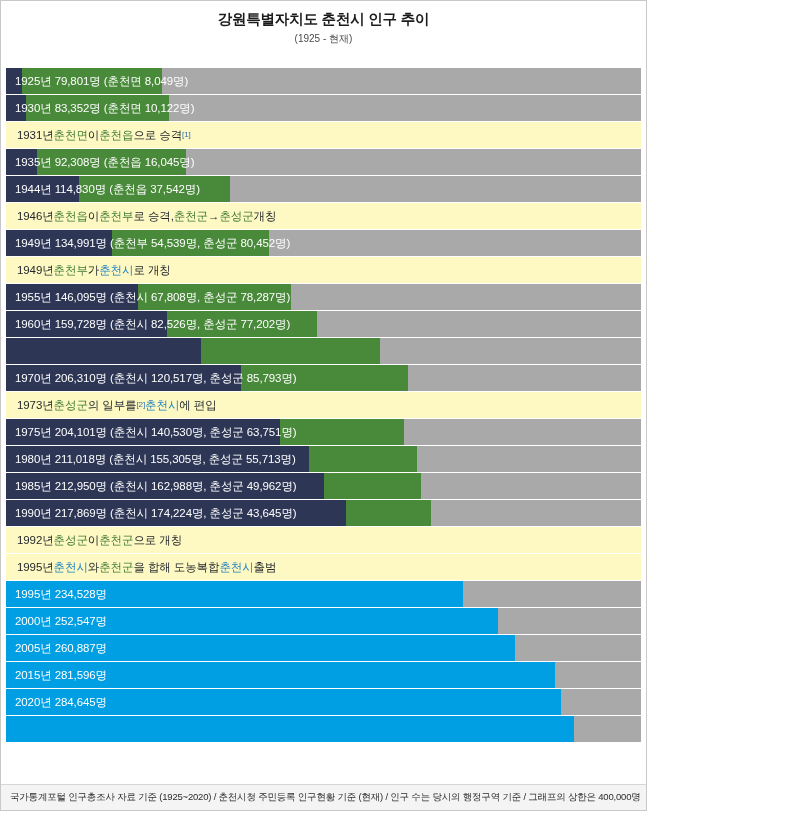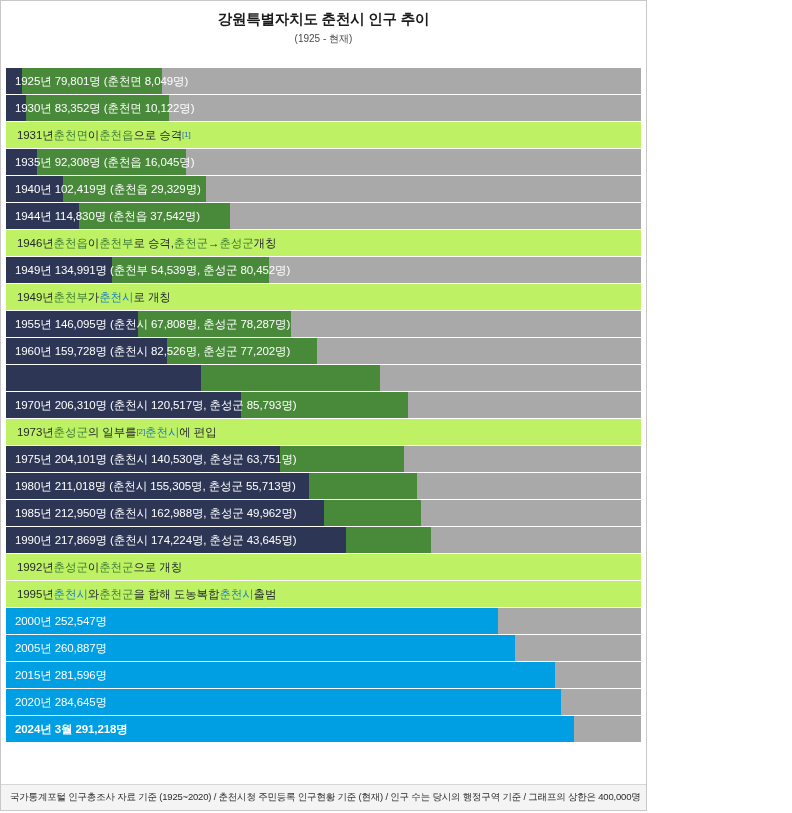--- a/index.html
+++ b/index.html
@@ -58,21 +58,21 @@
   .row .label{
     position:absolute;left:9px;top:0;bottom:0;
     display:flex;align-items:center;
     font-size:11.5px;color:#ffffff;
     white-space:nowrap;letter-spacing:-0.1px;
     z-index:3;
   }
   .row.current .label{ font-weight:bold; }
   
   .row.event{
-    background:#bef264;
+    background:#fef9c3;
     text-decoration:underline;
   }
   .row.event .label{
     color:#23282d;
     left:11px;
     font-size:11.5px;
   }
   .hl-green{ color:#3d7a33; }
   .hl-blue{  color:#1a7fc1;text-align:center; }
   sup.ref{
@@ -115,25 +115,20 @@
       </div>
       <div class="row event">
         <div class="label">1931년 <span class="hl-green">춘천면</span>이 <span class="hl-green">춘천읍</span>으로 승격<sup class="ref">[1]</sup></div>
       </div>
       <div class="row data">
         <div class="bar total-green" style="width: 180px;"></div>
         <div class="bar city-navy" style="width: 31px;"></div>
         <div class="label">1935년 92,308명 (춘천읍 16,045명)</div>
       </div>
       <div class="row data">
-        <div class="bar total-green" style="width: 200px;"></div>
-        <div class="bar city-navy" style="width: 57px;"></div>
-        <div class="label">1940년 102,419명 (춘천읍 29,329명)</div>
-      </div>
-      <div class="row data">
         <div class="bar total-green" style="width: 224px;"></div>
         <div class="bar city-navy" style="width: 73px;"></div>
         <div class="label">1944년 114,830명 (춘천읍 37,542명)</div>
       </div>
       <div class="row event">
         <div class="label">1946년 <span class="hl-green">춘천읍</span>이 <span class="hl-green">춘천부</span>로 승격, <span class="hl-green">춘천군</span> → <span class="hl-green">춘성군</span> 개칭</div>
       </div>
       <div class="row data">
         <div class="bar total-green" style="width: 263px;"></div>
         <div class="bar city-navy" style="width: 106px;"></div>
@@ -184,36 +179,39 @@
         <div class="bar city-navy" style="width: 340px;"></div>
         <div class="label">1990년 217,869명 (춘천시 174,224명, 춘성군 43,645명)</div>
       </div>
       <div class="row event">
         <div class="label">1992년 <span class="hl-green">춘성군</span>이 <span class="hl-green">춘천군</span>으로 개칭</div>
       </div>
       <div class="row event">
         <div class="label">1995년 <span class="hl-blue">춘천시</span>와 <span class="hl-green">춘천군</span>을 합해 도농복합 <span class="hl-blue">춘천시</span> 출범</div>
       </div>
       <div class="row data">
+        <div class="bar total-blue" style="width: 457px;"></div>
+        <div class="label">1995년 234,528명</div>
+      </div>
+      <div class="row data">
         <div class="bar total-blue" style="width: 492px;"></div>
         <div class="label">2000년 252,547명</div>
       </div>
       <div class="row data">
         <div class="bar total-blue" style="width: 509px;"></div>
         <div class="label">2005년 260,887명</div>
       </div>
       <div class="row data">
         <div class="bar total-blue" style="width: 549px;"></div>
         <div class="label">2015년 281,596명</div>
       </div>
       <div class="row data">
         <div class="bar total-blue" style="width: 555px;"></div>
         <div class="label">2020년 284,645명</div>
       </div>
       <div class="row data current">
         <div class="bar total-blue" style="width: 568px;"></div>
-        <div class="label">2024년 3월 291,218명</div>
       </div>
     </div>
 
   <div class="footer">국가통계포털 인구총조사 자료 기준 (1925~2020) / 춘천시청 주민등록 인구현황 기준 (현재) / 인구 수는 당시의 행정구역 기준 / 그래프의 상한은 400,000명</div>
 
 </div>
 
 </body></html>

